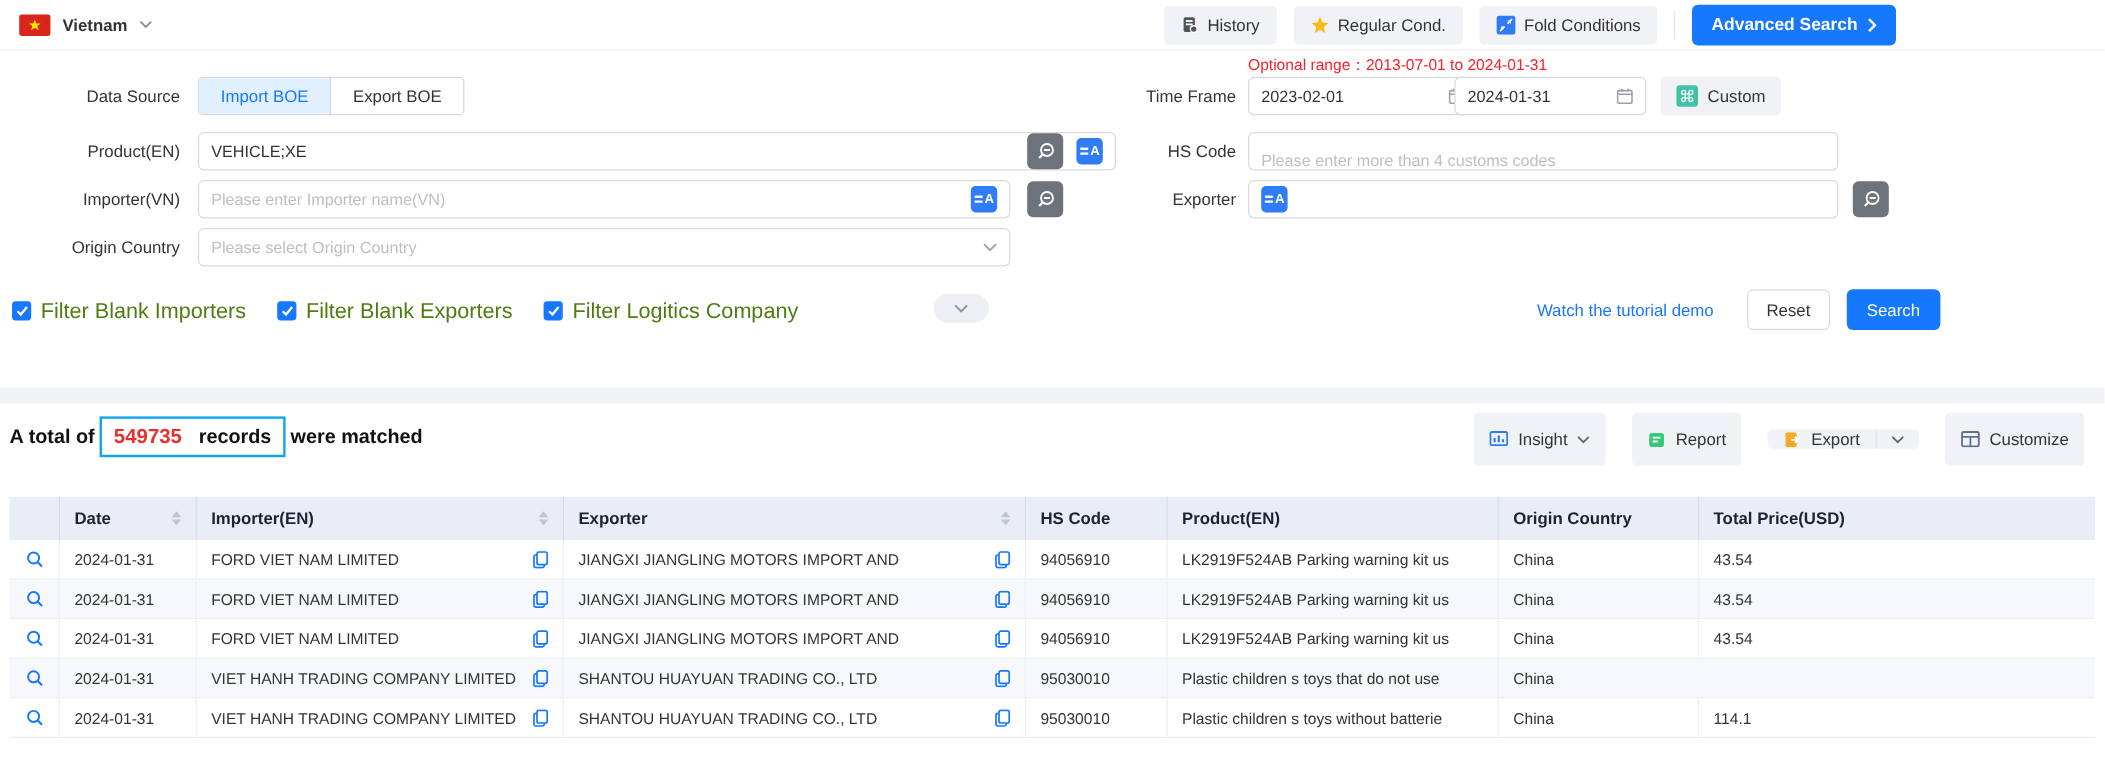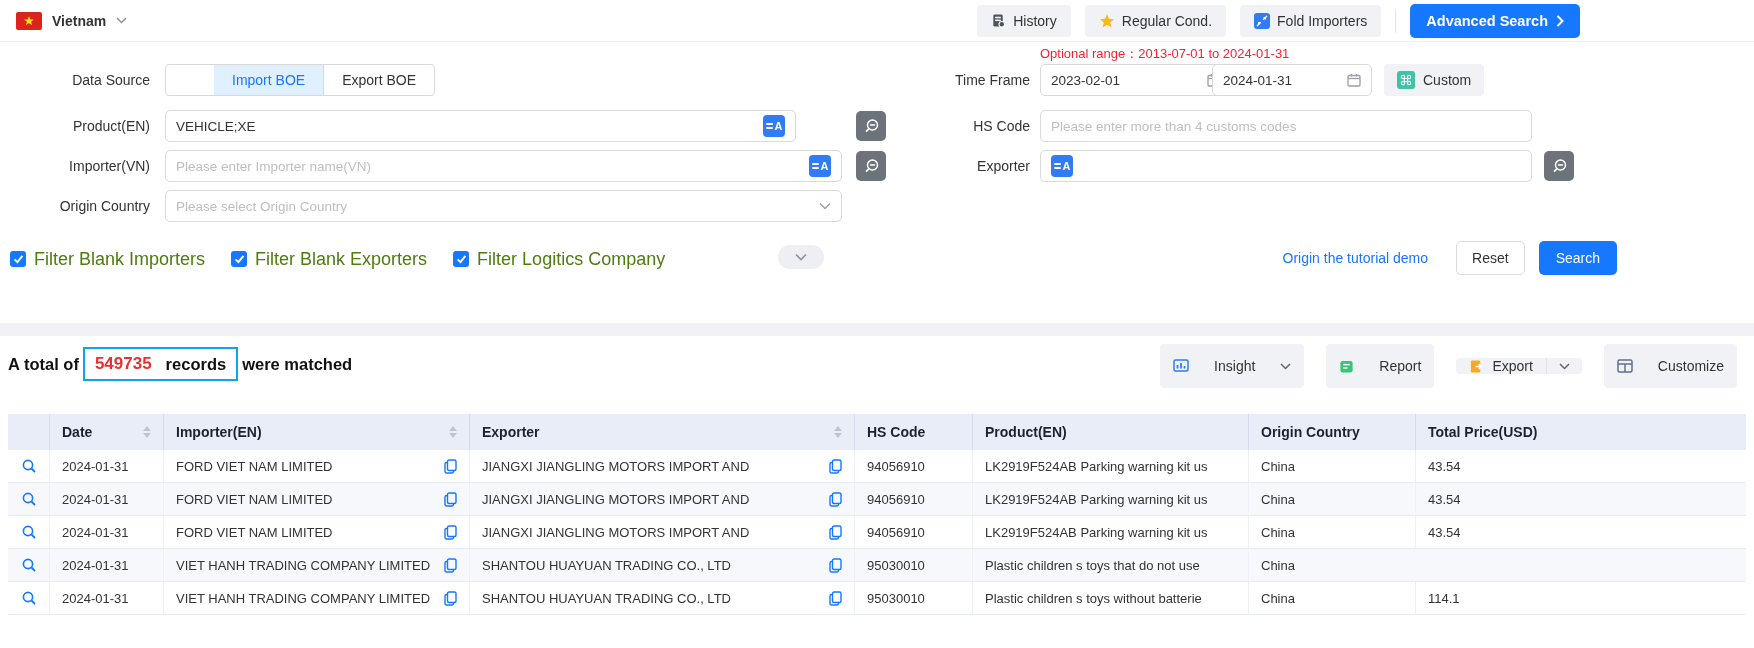--- a/index.html
+++ b/index.html
@@ -27,21 +27,21 @@
   .lbl { position:absolute; width:150px; text-align:right; font-size:14px; color:#333;
          line-height:32px; }
   .lblr { position:absolute; width:130px; left:900px; text-align:right; font-size:14px;
           color:#333; line-height:32px; }
   .opt-range { position:absolute; left:1040px; top:3px; font-size:13px; color:#f5222d; }
 
   .tabs { position:absolute; left:165px; top:22px; display:flex; height:32px;
           border:1px solid #d9d9d9; border-radius:4px; overflow:hidden; background:#fff; }
   .tab { display:flex; align-items:center; padding:0 18px; font-size:14px; color:#333;
          cursor:pointer; }
-  .tab.sel { background:#e1f0fe; color:#1677ff;margin-left:48px; }
+  .tab.sel { background:#e1f0fe; color:#1677ff; }
   .tab + .tab { border-left:1px solid #d9d9d9; }
 
   .inp { position:absolute; height:32px; border:1px solid #d9d9d9; border-radius:5px;
          background:#fff; display:flex; align-items:center; padding:0 10px; }
   .inp input { border:none; outline:none; flex:1; font-size:13.5px; color:#333;
                background:transparent; font-family:inherit; min-width:0; }
   .inp input::placeholder { color:#bfbfbf; }
   .t-badge { width:22px; height:22px; background:#2f7cf6; border-radius:4px; flex:none;
              display:flex; align-items:center; justify-content:center; cursor:pointer; }
   .ex-btn { position:absolute; width:30px; height:30px; background:#6d737b; border-radius:5px;
@@ -76,21 +76,21 @@
   .band { position:absolute; left:0; top:323px; width:100%; height:13px; background:#f1f2f5; }
 
   
   .summary { position:absolute; left:8px; top:347px; height:34px; display:flex;
              align-items:center; font-size:16.5px; font-weight:bold; color:#111; }
   .redbox { display:flex; align-items:center; border:2px solid #0ea5e9; height:34px;
             margin:0 4px; padding:0 10px; gap:14px; }
   .count { color:#e8312f; font-size:17px; font-weight:bold; }
   .res-actions { position:absolute; right:17px; top:350px; height:32px; display:flex;
                  align-items:center; gap:22px; }
-  .rbtn { display:flex; align-items:center; gap:25px; height:44px; padding:0 13px;
+  .rbtn { display:flex; align-items:center; gap:8px; height:44px; padding:0 13px;
           background:#f0f2f5; border-radius:4px; font-size:14px; color:#333; cursor:pointer; }
   .split { display:flex; align-items:stretch; background:#f0f2f5; border-radius:4px; }
   .split .seg1 { display:flex; align-items:center; gap:8px; padding:0 13px; font-size:14px;
                  color:#333; cursor:pointer; }
   .split .seg2 { display:flex; align-items:center; padding:0 12px; border-left:1px solid #dfe2e6;
                  cursor:pointer; }
 
   
   .table { position:absolute; left:8px; top:414px; width:1738px; }
   .t-head, .t-row { display:grid;
@@ -150,21 +150,21 @@
         <span>Regular Cond.</span>
       </div>
       <div class="gbtn">
         <svg width="16" height="16" viewBox="0 0 16 16">
             <rect width="16" height="16" rx="3" fill="#2f7cf6"></rect>
             <path d="M9.2 6.8 L13 3" stroke="#fff" stroke-width="1.4"></path>
             <polygon points="9,4 9,7 12,7" fill="#fff" transform="rotate(180 10.5 5.5)"></polygon>
             <path d="M6.8 9.2 L3 13" stroke="#fff" stroke-width="1.4"></path>
             <polygon points="4,9 7,9 4,12" fill="#fff"></polygon>
           </svg>
-        <span>Fold Importers</span>
+        <span>Fold Conditions</span>
       </div>
       <div class="vdiv"></div>
       <div class="primary-btn">
         <span>Advanced Search</span>
         <svg width="8" height="12" viewBox="0 0 8 12">
             <path d="M1.5 1 L6.5 6 L1.5 11" stroke="#fff" stroke-width="2" fill="none"></path>
           </svg>
       </div>
     </div>
   </div>
@@ -203,39 +203,39 @@
             <circle cx="12" cy="4" r="2.2" fill="none" stroke="#fff" stroke-width="1.4"></circle>
             <circle cx="4" cy="12" r="2.2" fill="none" stroke="#fff" stroke-width="1.4"></circle>
             <circle cx="12" cy="12" r="2.2" fill="none" stroke="#fff" stroke-width="1.4"></circle>
             <rect x="5.8" y="5.8" width="4.4" height="4.4" fill="none" stroke="#fff" stroke-width="1.4"></rect>
           </svg>
       </span>
       <span>Custom</span>
     </div>
 
     <div class="lbl" style="top:68px;">Product(EN)</div>
-    <div class="inp" style="left:165px; top:68px; width:631px;">
+    <div class="inp" style="left:165px; top:68px; width:765px;">
       <input type="text" readonly="" value="VEHICLE;XE" style="">
       <span class="t-badge">
           <span class="tl">
             <i></i>
             <i></i>
           </span>
           <span class="tA">A</span>
         </span>
     </div>
     <div class="ex-btn" style="left:856px; top:69px;">
       <svg width="17" height="17" viewBox="0 0 17 17">
           <circle cx="9.5" cy="7" r="5" fill="none" stroke="#fff" stroke-width="1.5"></circle>
           <line x1="7" y1="7" x2="12" y2="7" stroke="#fff" stroke-width="1.5"></line>
           <line x1="5.8" y1="10.8" x2="3" y2="13.6" stroke="#fff" stroke-width="1.7"></line>
         </svg>
     </div>
     <div class="lblr" style="top:68px;">HS Code</div>
-    <div class="inp" style="left:1040px; top:68px; width:492px;">
+    <div class="inp" style="left:1040px; top:68px; width:492px;align-items:flex-end;">
       <input type="text" readonly="" placeholder="Please enter more than 4 customs codes" style="">
     </div>
 
     <div class="lbl" style="top:108px;">Importer(VN)</div>
     <div class="inp" style="left:165px; top:108px; width:677px;">
       <input type="text" readonly="" placeholder="Please enter Importer name(VN)" style="">
       <span class="t-badge">
           <span class="tl">
             <i></i>
             <i></i>
@@ -301,21 +301,21 @@
           </span>
         <span>Filter Logitics Company</span>
       </div>
     </div>
     <div class="pill">
       <svg width="12" height="8" viewBox="0 0 12 8">
           <path d="M1 1.5 L6 6.5 L11 1.5" stroke="#909399" stroke-width="1.6" fill="none"></path>
         </svg>
     </div>
     <div class="panel-actions">
-      <span class="link">Origin the tutorial demo</span>
+      <span class="link">Watch the tutorial demo</span>
       <div class="wbtn">Reset</div>
       <div class="sbtn">Search</div>
     </div>
   </div>
 
   <div class="band"></div>
 
   <div class="summary">
     <span>A total of</span>
     <span class="redbox">

